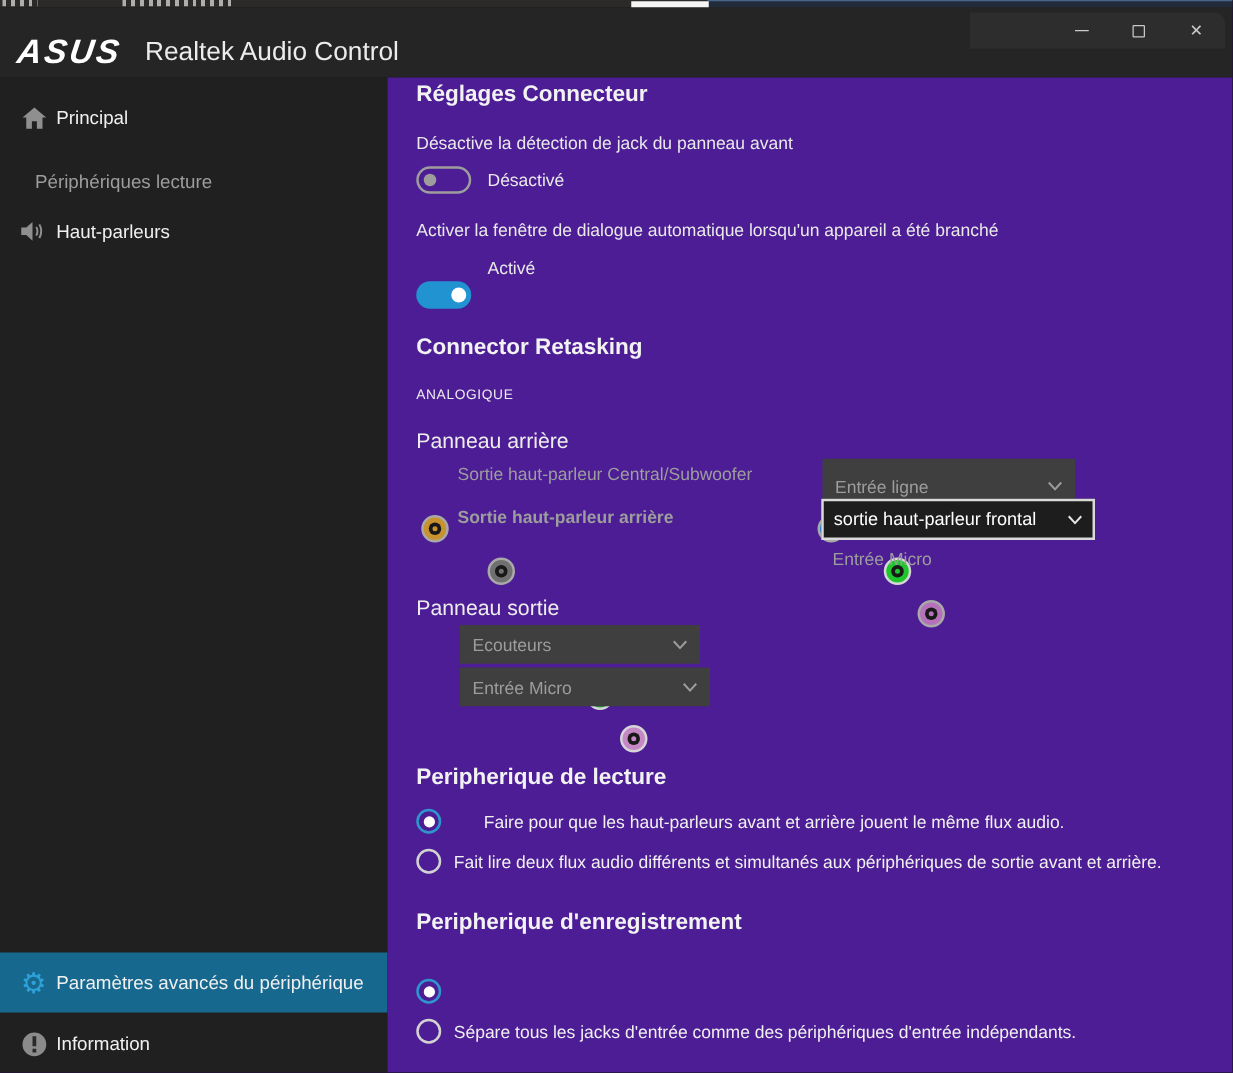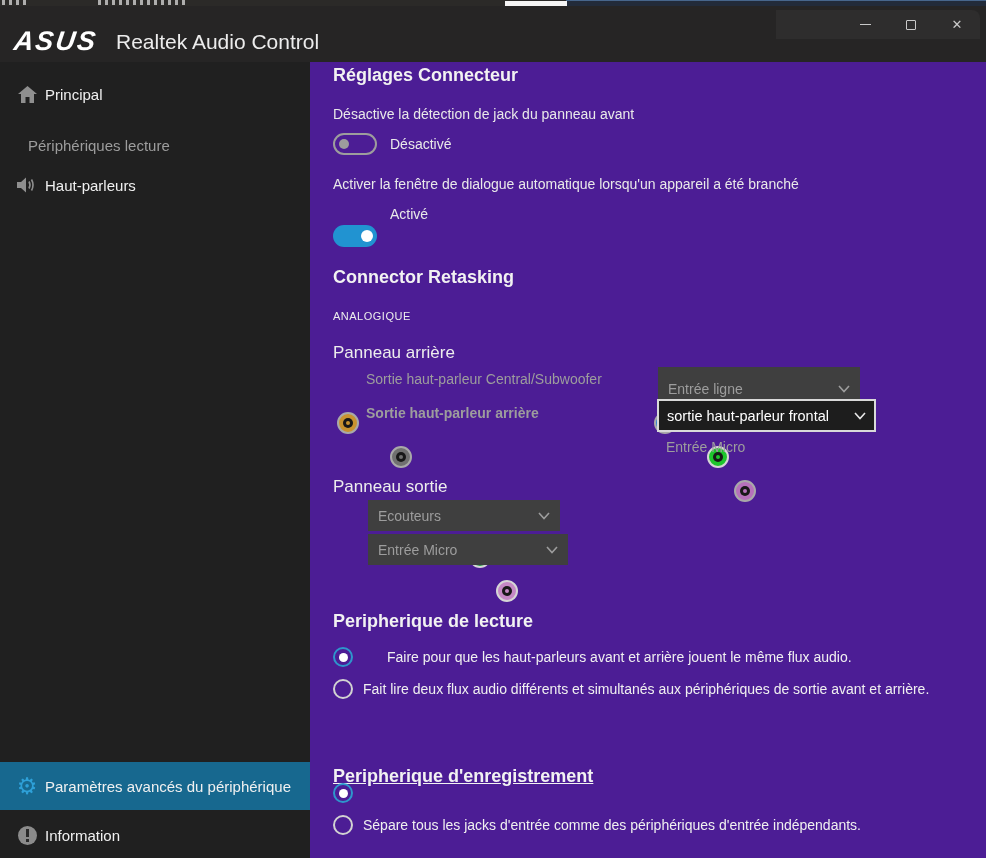--- a/index.html
+++ b/index.html
@@ -227,21 +227,21 @@
     
     <div class="abs h1" style="left:23px;top:549px;">Peripherique de lecture</div>
     <div class="abs radio sel" style="left:23px;top:585px;">
         <span class="dot"></span>
       </div>
     <div class="abs white-label" style="left:53px;top:587px;margin-left:24px;">Faire pour que les haut-parleurs avant et arrière jouent le même flux audio.</div>
     <div class="abs radio unsel" style="left:23px;top:617px;"></div>
     <div class="abs white-label" style="left:53px;top:619px;">Fait lire deux flux audio différents et simultanés aux périphériques de sortie avant et arrière.</div>
 
     
-    <div class="abs h1" style="left:23px;top:704px;text-decoration:underline;">Peripherique d'enregistrement</div>
+    <div class="abs h1" style="left:23px;top:665px;">Peripherique d'enregistrement</div>
     <div class="abs radio sel" style="left:23px;top:721px;">
         <span class="dot"></span>
       </div>
     <div class="abs radio unsel" style="left:23px;top:753px;"></div>
     <div class="abs white-label" style="left:53px;top:755px;">Sépare tous les jacks d'entrée comme des périphériques d'entrée indépendants.</div>
 
   </div>
 </div>
 
 </body></html>

